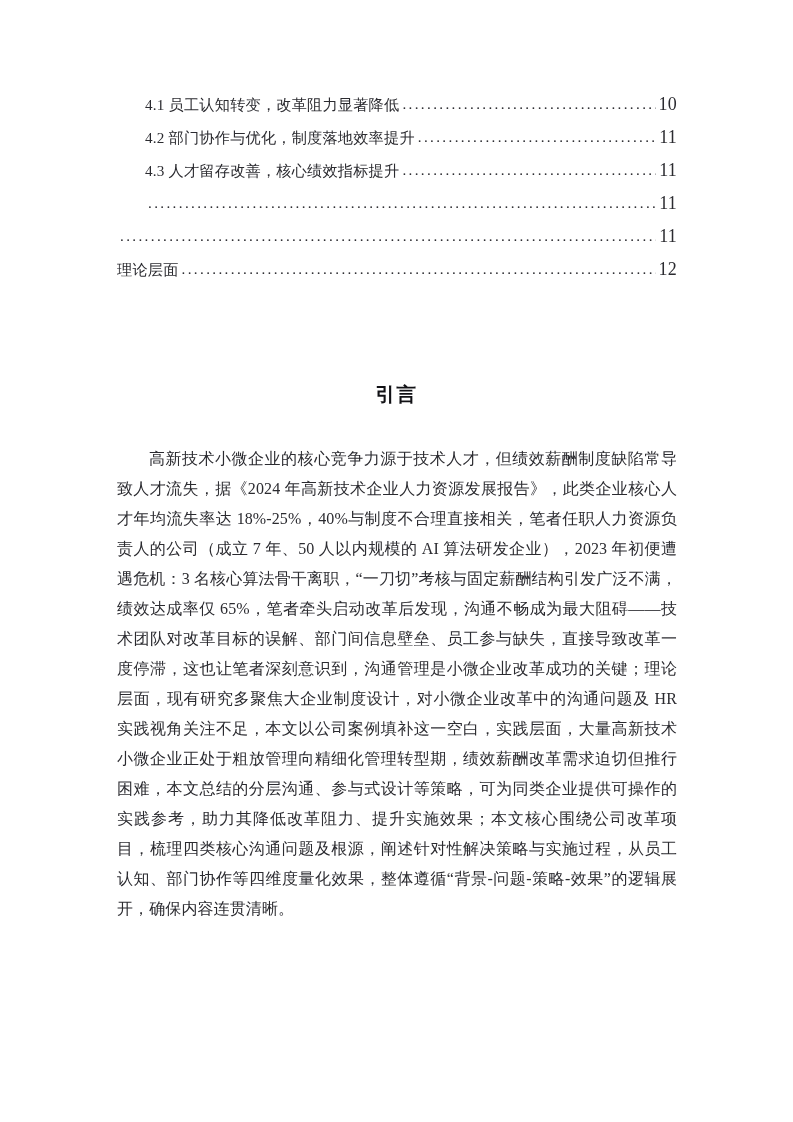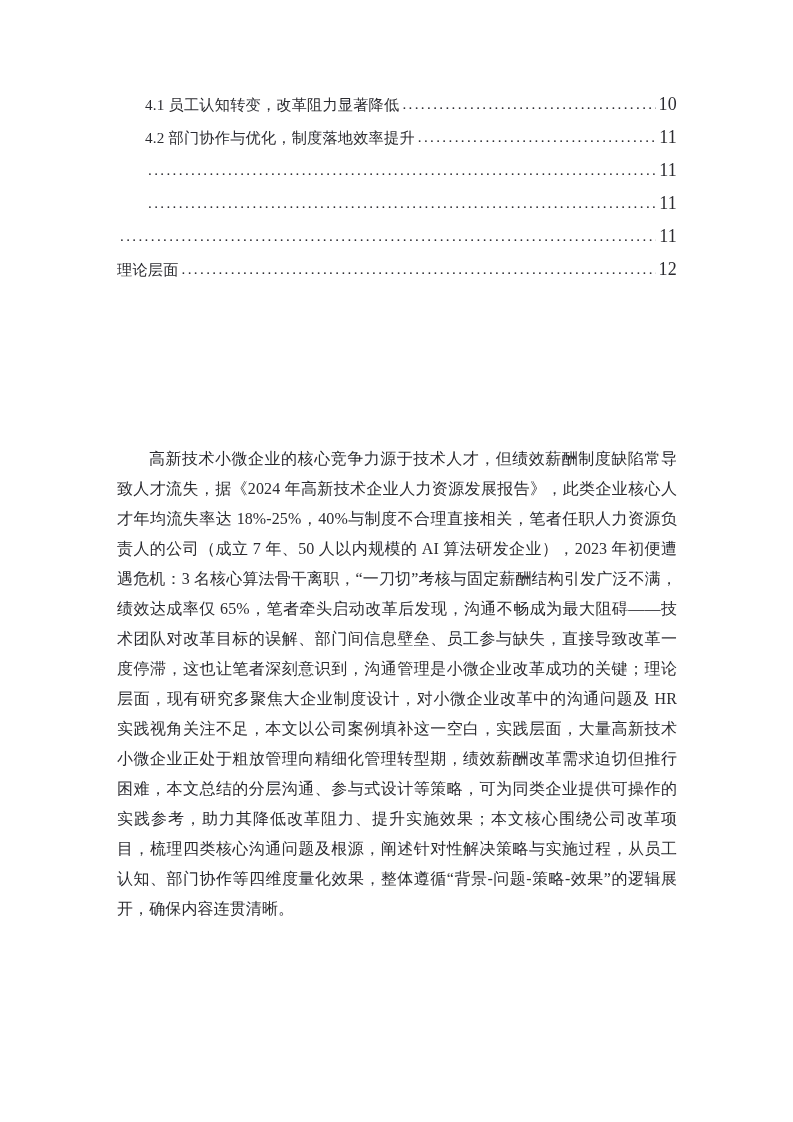--- a/index.html
+++ b/index.html
@@ -119,20 +119,21 @@
       <span class="toc-page">10</span>
     </div>
 
     <div class="toc-entry level-2">
       <span class="toc-label">4.2  部门协作与优化，制度落地效率提升</span>
       <span class="toc-dots">.......................................................................................................</span>
       <span class="toc-page">11</span>
     </div>
 
     <div class="toc-entry level-2">
+      <span class="toc-label">4.3  人才留存改善，核心绩效指标提升</span>
       <span class="toc-dots">.......................................................................................................</span>
       <span class="toc-page">11</span>
     </div>
 
     <div class="toc-entry level-2">
       <span class="toc-dots">.......................................................................................................</span>
       <span class="toc-page">11</span>
     </div>
 
     <div class="toc-entry level-1">
@@ -141,18 +142,19 @@
     </div>
 
     <div class="toc-entry level-1">
       <span class="toc-label">理论层面</span>
       <span class="toc-dots">.......................................................................................................</span>
       <span class="toc-page">12</span>
     </div>
 
   </div>
 
+  <div class="section-title">引言</div>
 
   <div class="body-block">
     <p class="body-para">高新技术小微企业的核心竞争力源于技术人才，但绩效薪酬制度缺陷常导致人才流失，据《2024 年高新技术企业人力资源发展报告》，此类企业核心人才年均流失率达 18%-25%，40%与制度不合理直接相关，笔者任职人力资源负责人的公司（成立 7 年、50 人以内规模的 AI 算法研发企业），2023 年初便遭遇危机：3 名核心算法骨干离职，“一刀切”考核与固定薪酬结构引发广泛不满，绩效达成率仅 65%，笔者牵头启动改革后发现，沟通不畅成为最大阻碍——技术团队对改革目标的误解、部门间信息壁垒、员工参与缺失，直接导致改革一度停滞，这也让笔者深刻意识到，沟通管理是小微企业改革成功的关键；理论层面，现有研究多聚焦大企业制度设计，对小微企业改革中的沟通问题及 HR 实践视角关注不足，本文以公司案例填补这一空白，实践层面，大量高新技术小微企业正处于粗放管理向精细化管理转型期，绩效薪酬改革需求迫切但推行困难，本文总结的分层沟通、参与式设计等策略，可为同类企业提供可操作的实践参考，助力其降低改革阻力、提升实施效果；本文核心围绕公司改革项目，梳理四类核心沟通问题及根源，阐述针对性解决策略与实施过程，从员工认知、部门协作等四维度量化效果，整体遵循“背景-问题-策略-效果”的逻辑展开，确保内容连贯清晰。</p>
   </div>
 
 </div>
 
 </body></html>

